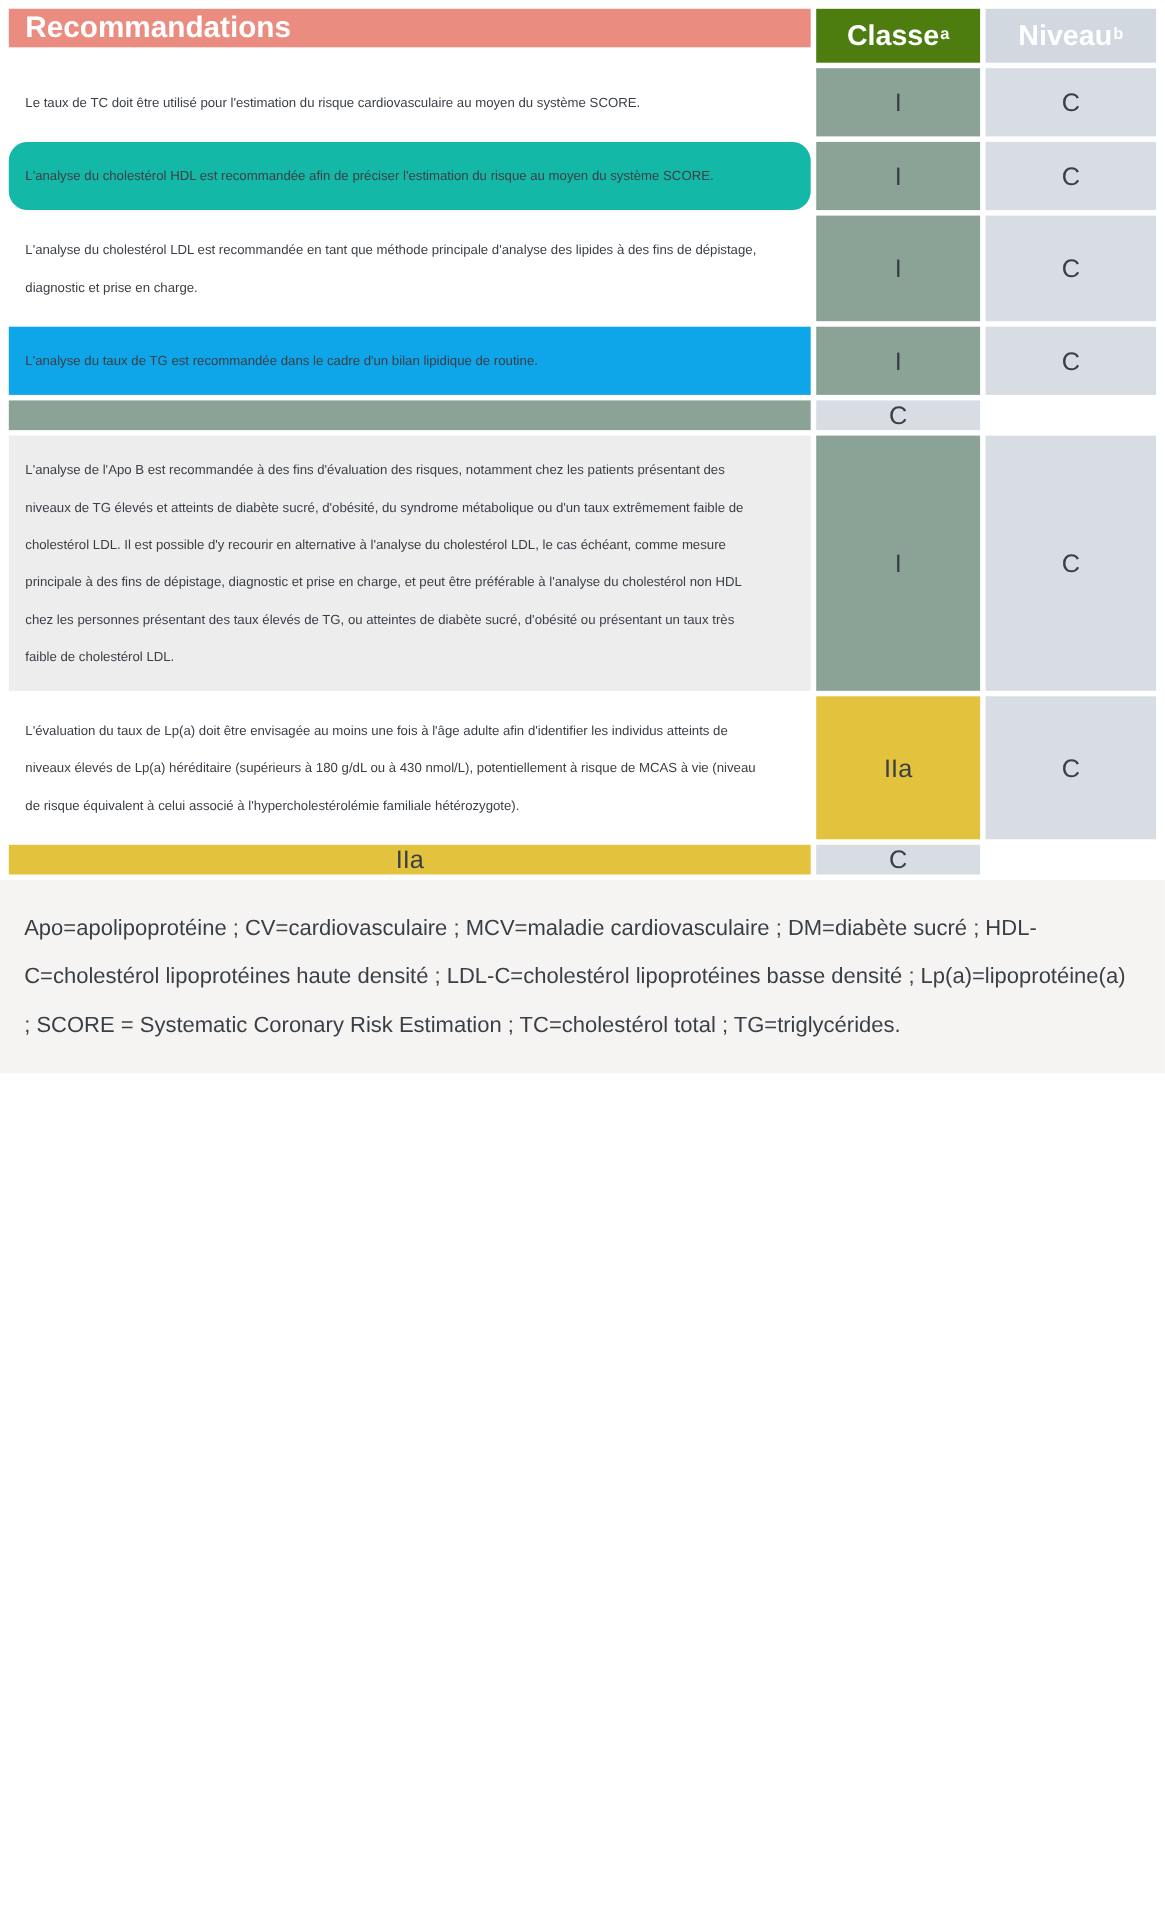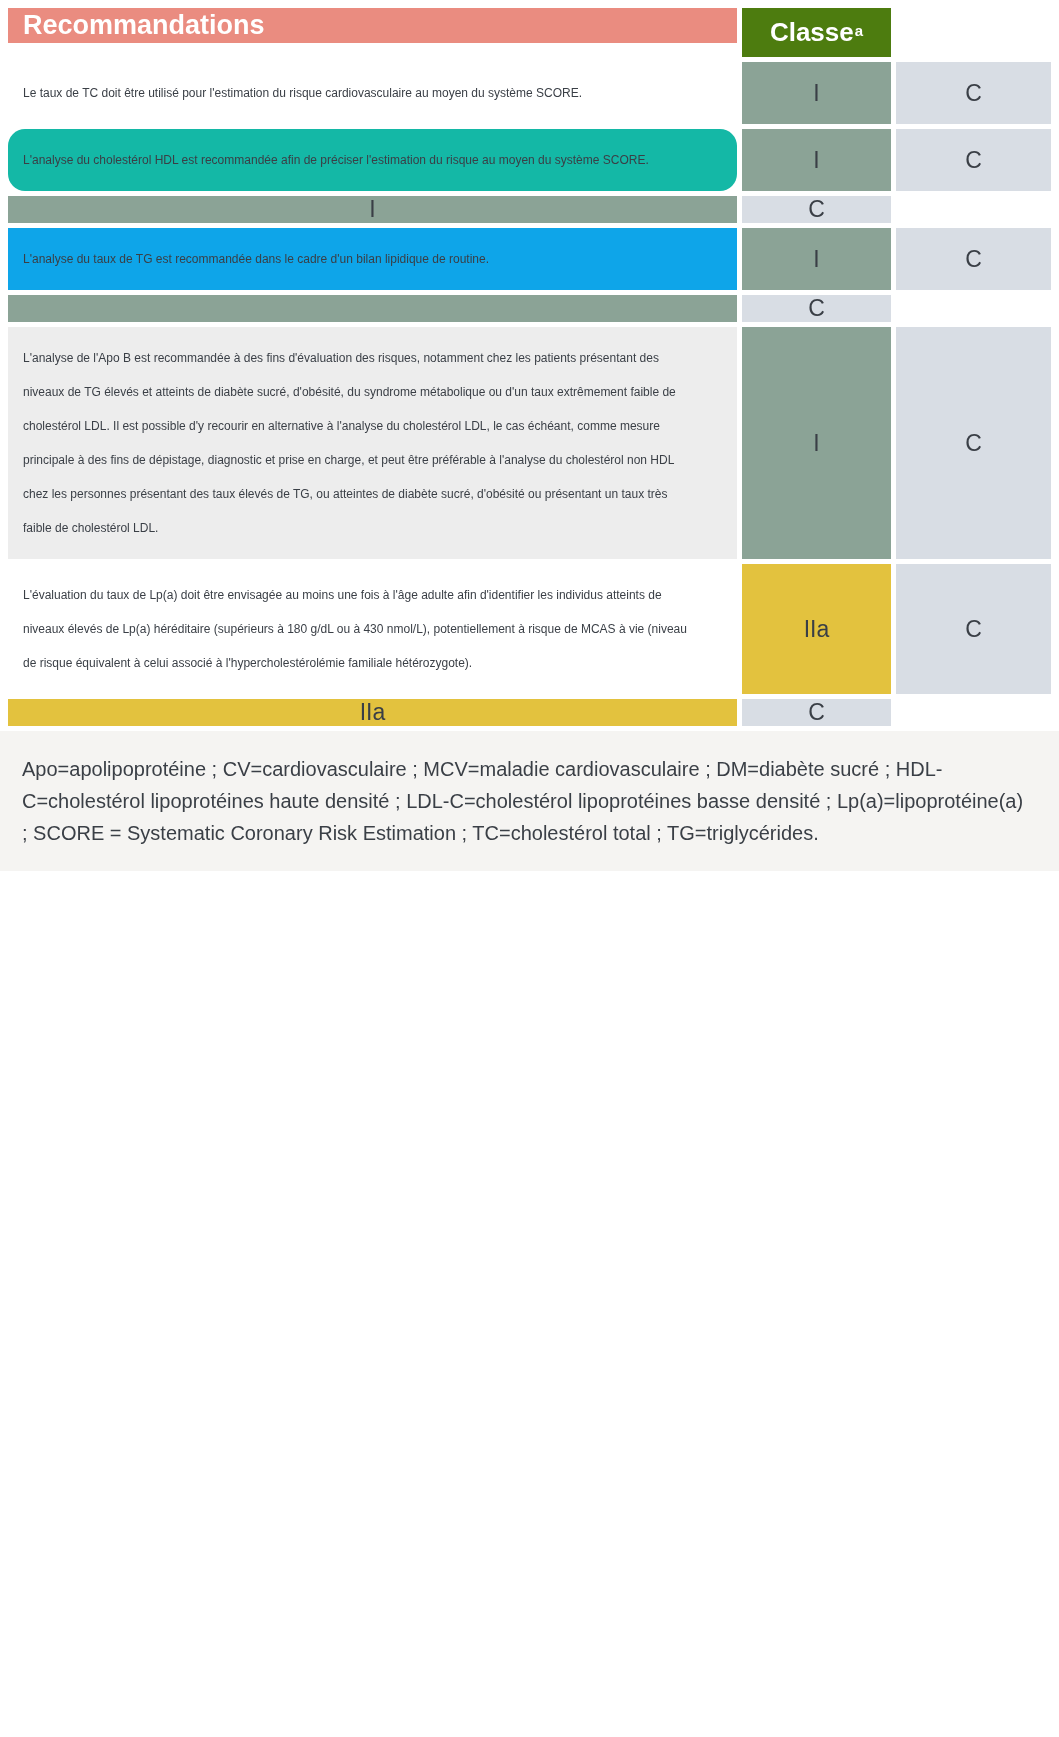--- a/index.html
+++ b/index.html
@@ -57,54 +57,59 @@
     font-size: 23px;
     display: flex;
     align-items: center;
     justify-content: center;
   }
   
   .footnote {
     width: 1059px;
     background: #f5f4f2;
     font-size: 20px;
-    line-height: 32px;
+    line-height: 44px;
     padding: 22px 30px 22px 22px;
     margin-top: 0;
   }
   .bottom-margin { height: 6px; background: #ffffff; }
 </style>
 </head>
 <body>
 
 <div class="page">
 
   <div class="tbl">
 
     <div class="tr">
       <div class="th-rec" style="background-color: rgb(234, 140, 128);">Recommandations</div>
       <div class="th-badge" style="background-color: #4d7c0f;">
           <span>Classe</span>
           <sup>a</sup>
         </div>
+      <div class="th-badge" style="background-color: rgb(209, 216, 224);">
+          <span>Niveau</span>
+          <sup>b</sup>
+        </div>
     </div>
 
     <div class="tr">
       <div class="td-rec">Le taux de TC doit être utilisé pour l'estimation du risque cardiovasculaire au moyen du système SCORE.</div>
       <div class="td-val" style="background-color: rgb(139, 163, 150);">I</div>
       <div class="td-val" style="background-color: rgb(216, 221, 228);">C</div>
     </div>
 
     <div class="tr">
       <div class="td-rec" style="background-color: #14b8a6; border-radius: 17px;">L'analyse du cholestérol HDL est recommandée afin de préciser l'estimation du risque au moyen du système SCORE.</div>
       <div class="td-val" style="background-color: rgb(139, 163, 150);">I</div>
       <div class="td-val" style="background-color: rgb(216, 221, 228);">C</div>
     </div>
 
     <div class="tr">
+      <div class="td-rec">L'analyse du cholestérol LDL est recommandée en tant que méthode principale d'analyse des lipides à des fins de dépistage, diagnostic et prise en charge.</div>
       <div class="td-val" style="background-color: rgb(139, 163, 150);">I</div>
       <div class="td-val" style="background-color: rgb(216, 221, 228);">C</div>
     </div>
 
     <div class="tr">
       <div class="td-rec" style="background-color: #0ea5e9;">L'analyse du taux de TG est recommandée dans le cadre d'un bilan lipidique de routine.</div>
       <div class="td-val" style="background-color: rgb(139, 163, 150);">I</div>
       <div class="td-val" style="background-color: rgb(216, 221, 228);">C</div>
     </div>
 

